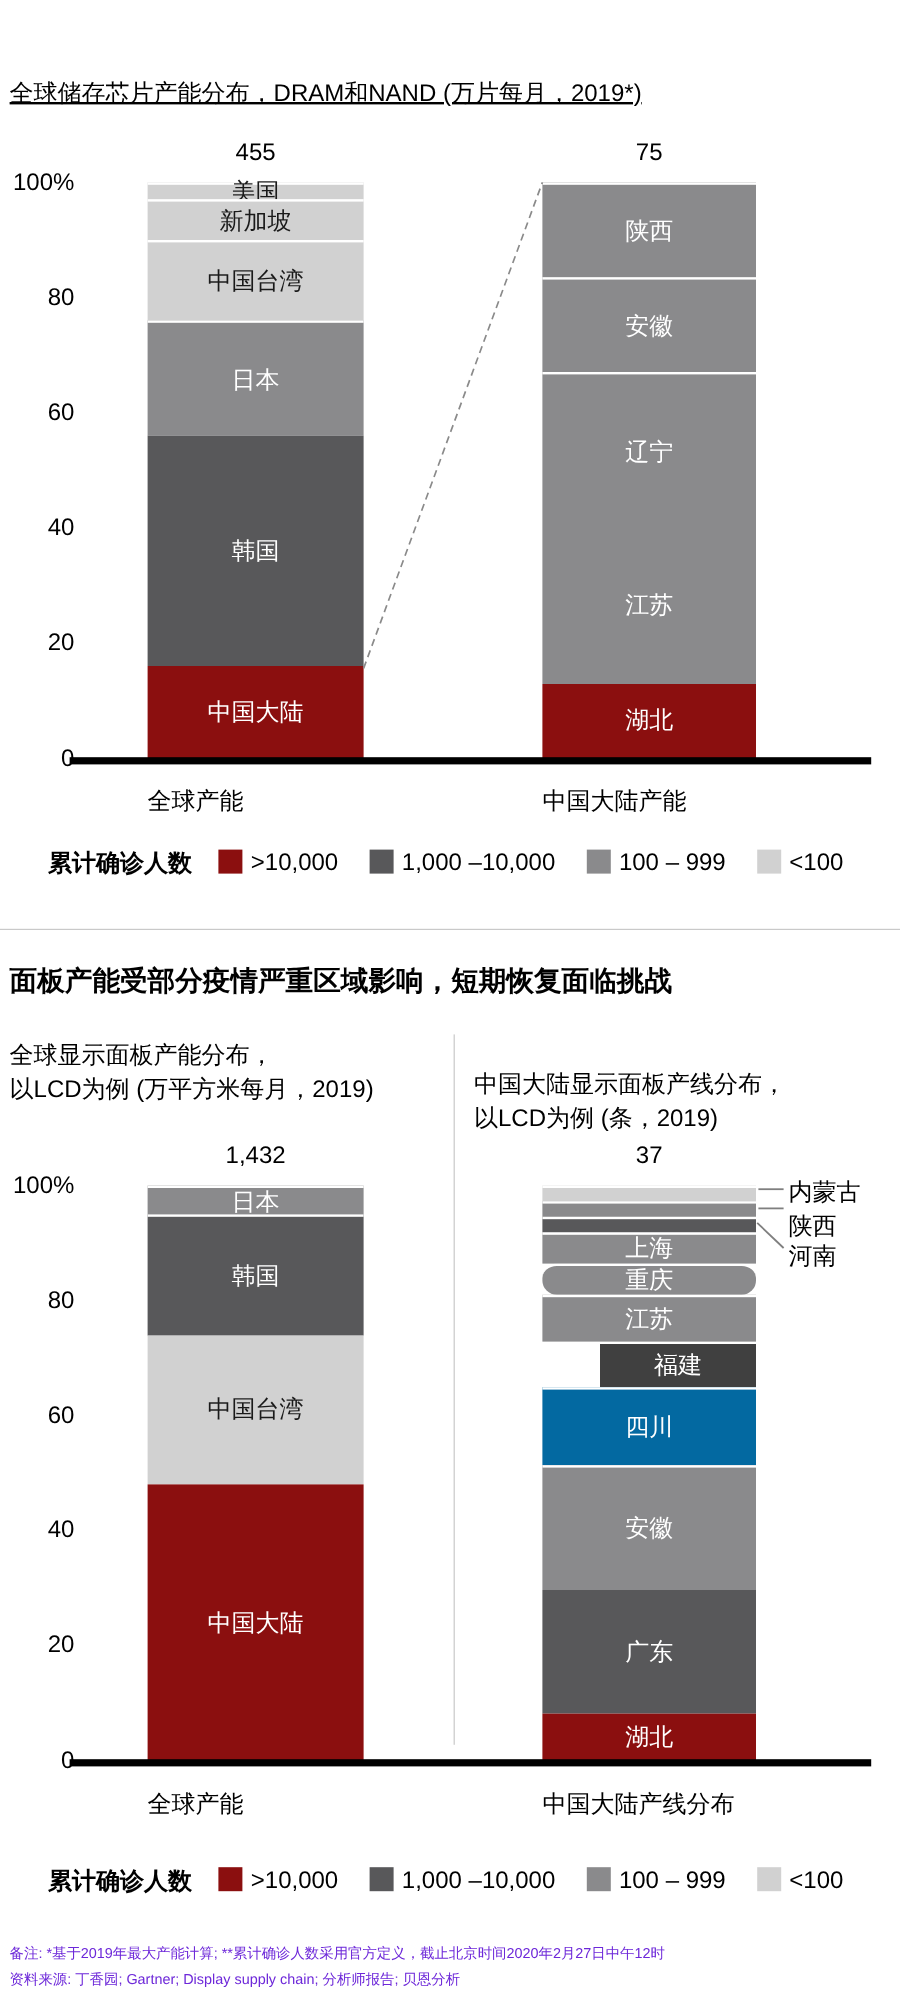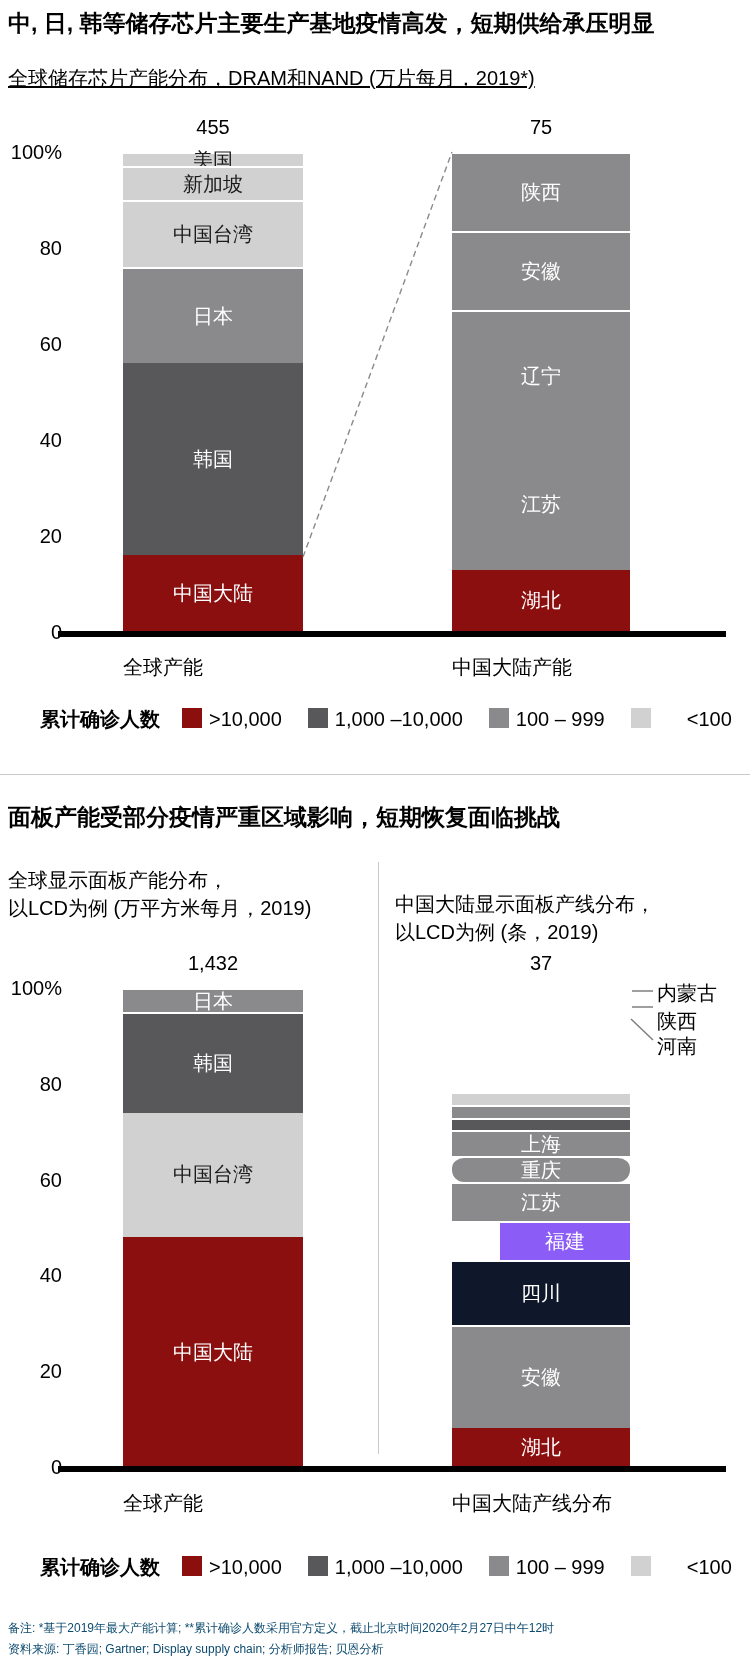--- a/index.html
+++ b/index.html
@@ -13,34 +13,33 @@
            text-align:right; font-size:20px; }
   .bar { position:absolute; display:flex; flex-direction:column-reverse; }
   .seg { flex:0 0 auto; display:flex; align-items:center; justify-content:center; }
   .seg span { font-size:20px; white-space:nowrap; }
   .total { position:absolute; text-align:center; font-size:20px; }
   .axis { position:absolute; height:6px; background:#000; }
   .cat { position:absolute; font-size:20px; white-space:nowrap; }
   .legend { position:absolute; display:flex; align-items:center; font-size:20px; white-space:nowrap; }
   .legend-title { font-weight:bold; margin-right:22px; }
   .legend-entry { display:flex; margin-right:26px; }
-  .legend-entry:last-child { margin-right:0;gap:29px; }
+  .legend-entry:last-child { margin-right:0; }
   .swatch { width:20px; height:20px; margin-right:7px; flex:0 0 auto; }
   .hdiv { position:absolute; left:0; right:0; height:1px; background:#c9c9c9; }
   .vdiv { position:absolute; width:1px; background:#c9c9c9; }
   .overlay { position:absolute; left:0; top:0; pointer-events:none; }
   .callout-label { position:absolute; font-size:20px; white-space:nowrap; }
-  .footnote { position:absolute; left:8px; font-size:12px; color:#0c4a6e; white-space:nowrap; }
+  .footnote { position:absolute; left:8px; font-size:12px; color:#6d28d9; white-space:nowrap; }
 </style>
 </head>
 <body>
 
 <div id="page">
 
-  <h1 class="sec-title" style="top:8px;">中, 日, 韩等储存芯片主要生产基地疫情高发，短期供给承压明显</h1>
   <div class="subtitle" style="left:8px; top:64px;text-decoration:underline;">全球储存芯片产能分布，DRAM和NAND (万片每月，2019*)</div>
 
   <div class="ytick-wrap" style="top:152px; height:480px;">
       <div class="ytick" style="top: -12px;">100%</div>
       <div class="ytick" style="top: 84px;">80</div>
       <div class="ytick" style="top: 180px;">60</div>
       <div class="ytick" style="top: 276px;">40</div>
       <div class="ytick" style="top: 372px;">20</div>
       <div class="ytick" style="top: 468px;">0</div>
     </div>
@@ -147,27 +146,30 @@
         <span style="color: rgb(255, 255, 255);">韩国</span>
       </div>
       <div class="seg" style="height: 5%; background: rgb(138, 138, 140); border-top: 2px solid rgb(255, 255, 255);">
         <span style="color: rgb(255, 255, 255);">日本</span>
       </div>
     </div>
   <div class="bar" style="left:452px; top:988px; width:178px; height:479px;">
       <div class="seg" style="height: 8.10811%; background: rgb(139, 15, 15);">
         <span style="color: rgb(255, 255, 255);">湖北</span>
       </div>
+      <div class="seg" style="height: 21.6216%; background: rgb(88, 88, 90);">
+        <span style="color: rgb(255, 255, 255);">广东</span>
+      </div>
       <div class="seg" style="height: 21.6216%; background: rgb(138, 138, 140); border-top: 2px solid rgb(255, 255, 255);">
         <span style="color: rgb(255, 255, 255);">安徽</span>
       </div>
-      <div class="seg" style="height: 13.5135%; background: #0f172a; border-top: 2px solid rgb(255, 255, 255);">
+      <div class="seg" style="height: 13.5135%; background: #0369a1; border-top: 2px solid rgb(255, 255, 255);">
         <span style="color: rgb(255, 255, 255);">四川</span>
       </div>
-      <div class="seg" style="height: 8.10811%; background: #8b5cf6; border-top: 2px solid rgb(255, 255, 255); margin-left: 48px;">
+      <div class="seg" style="height: 8.10811%; background: #404040; border-top: 2px solid rgb(255, 255, 255); margin-left: 48px;">
         <span style="color: rgb(255, 255, 255);">福建</span>
       </div>
       <div class="seg" style="height: 8.10811%; background: rgb(138, 138, 140); border-top: 2px solid rgb(255, 255, 255);">
         <span style="color: rgb(255, 255, 255);">江苏</span>
       </div>
       <div class="seg" style="height: 5.40541%; background: rgb(138, 138, 140); border-top: 2px solid rgb(255, 255, 255); border-radius: 12px;">
         <span style="color: rgb(255, 255, 255);">重庆</span>
       </div>
       <div class="seg" style="height: 5.40541%; background: rgb(138, 138, 140); border-top: 2px solid rgb(255, 255, 255);">
         <span style="color: rgb(255, 255, 255);">上海</span>

